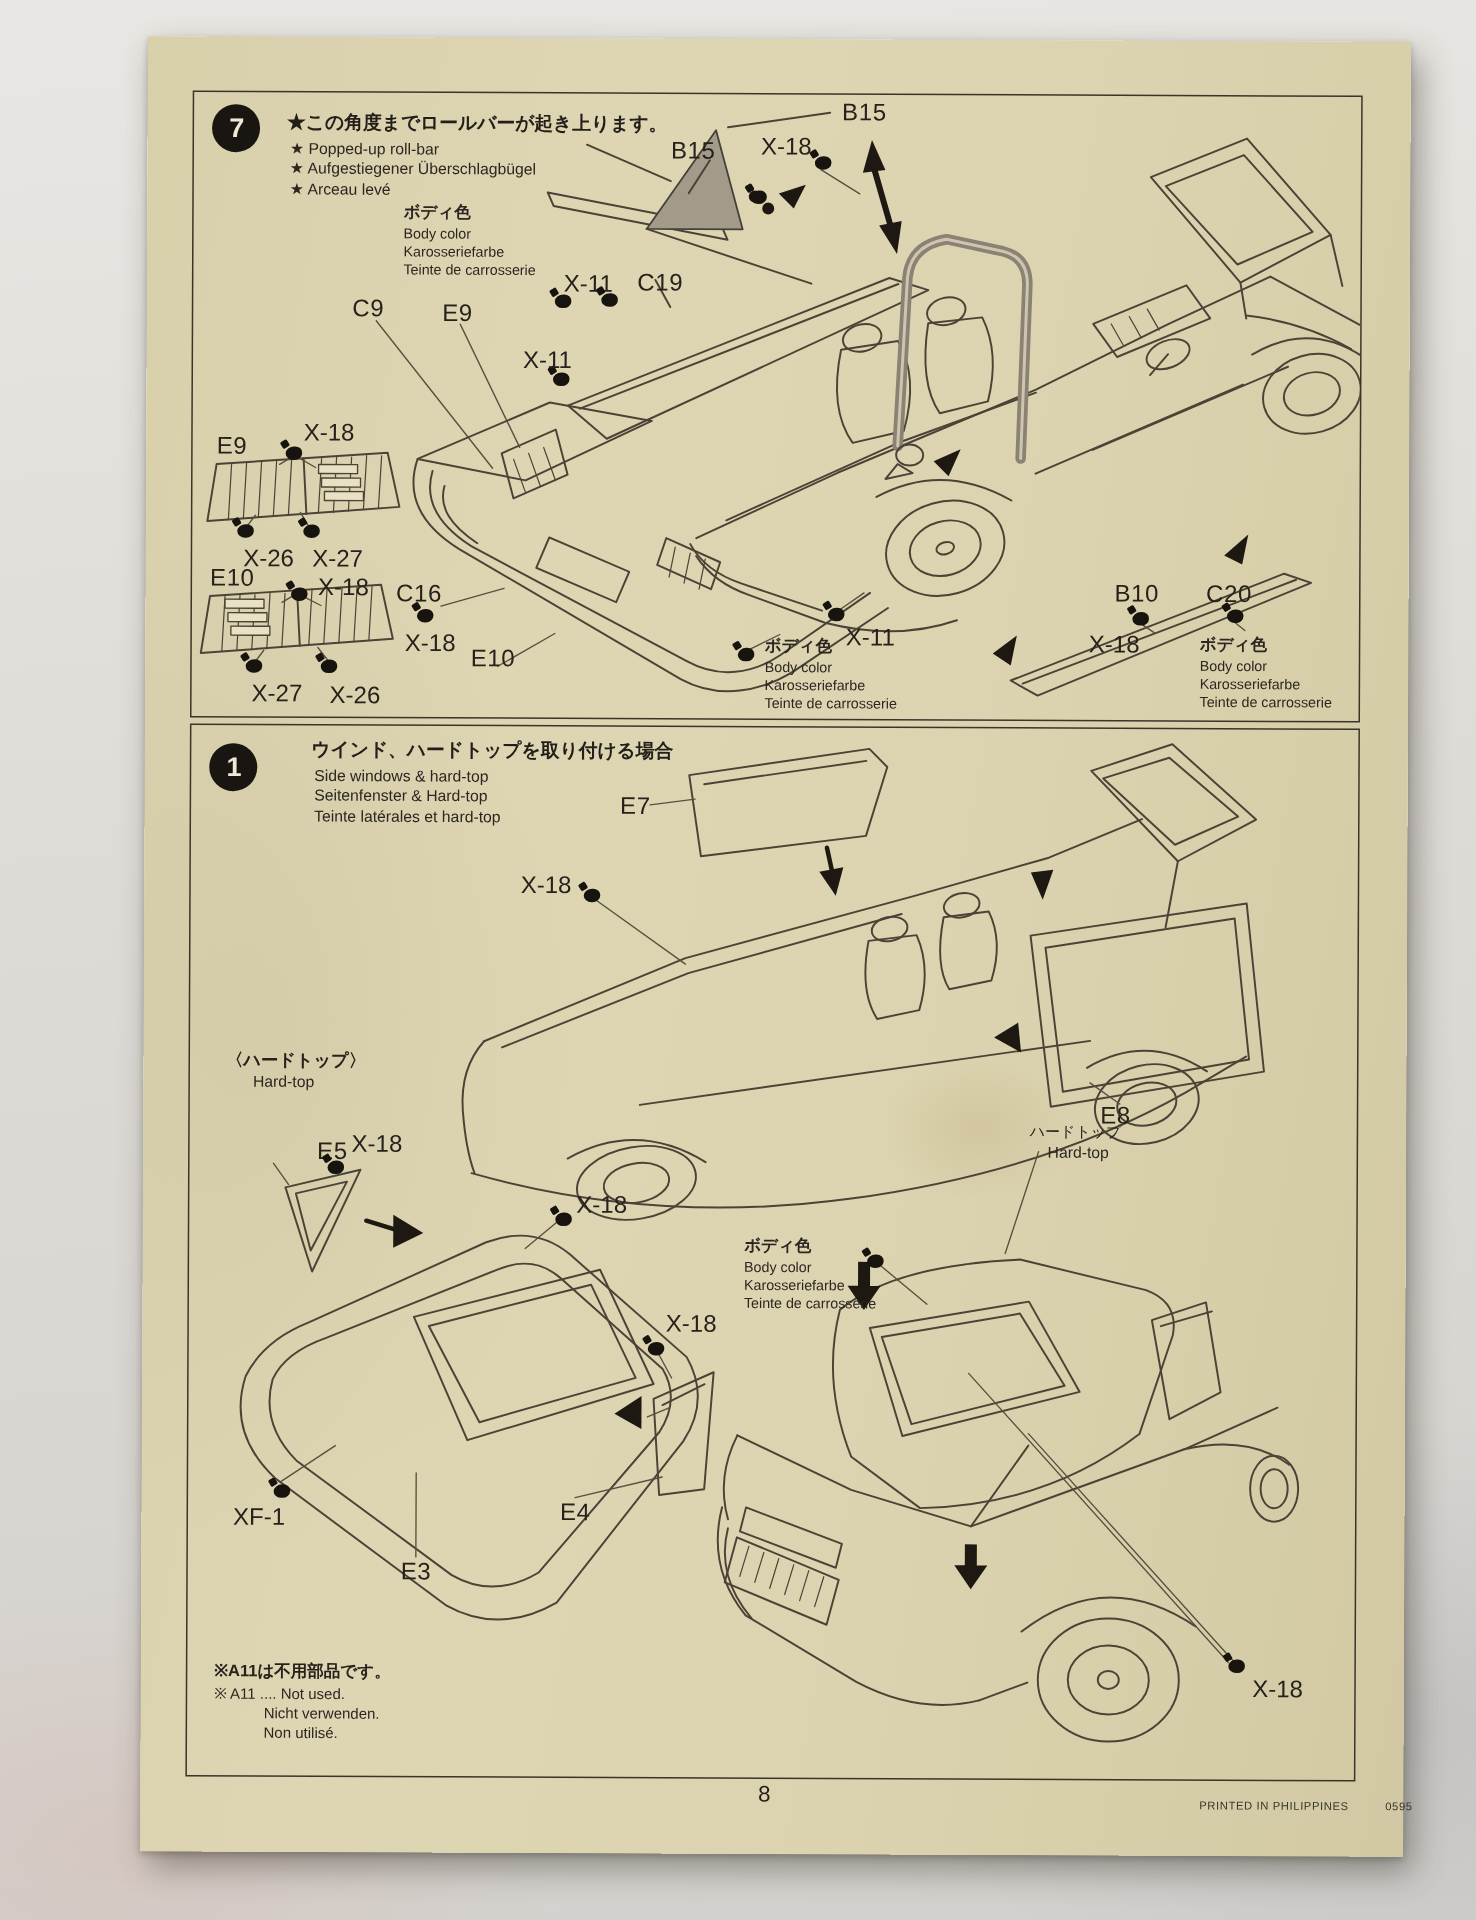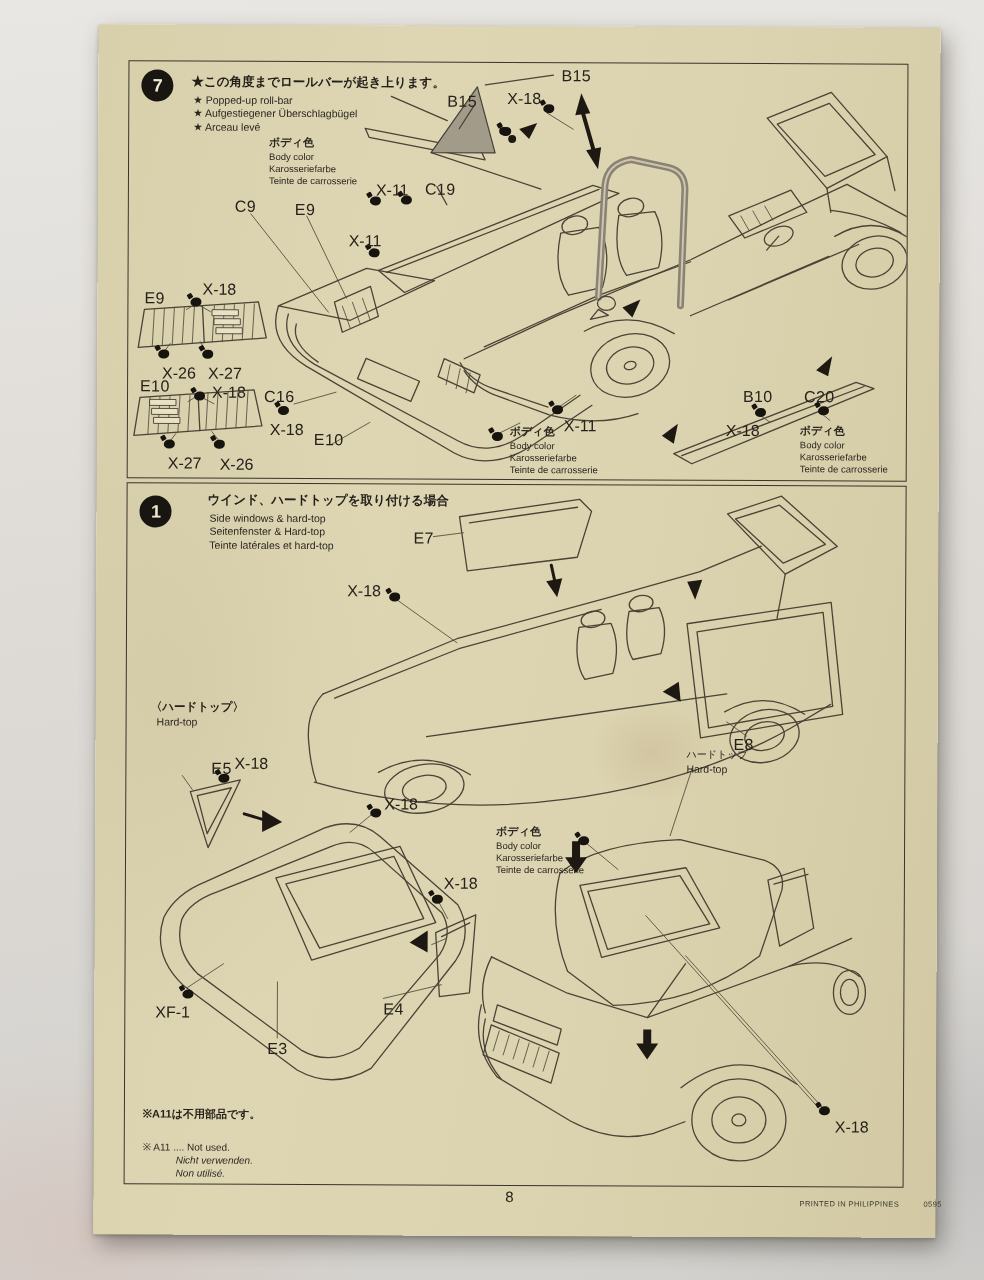--- a/index.html
+++ b/index.html
@@ -44,24 +44,24 @@
   .step-notes{position:absolute;font-size:10.5px;color:#2b2720;line-height:1.28;white-space:nowrap;}
   .lbl{position:absolute;white-space:nowrap;color:#26221b;}
   .lbl.part{font-size:16px;letter-spacing:.4px;}
   .lbl.code{font-size:16px;}
   .paint-dot{position:absolute;width:11px;height:9px;background:#17140f;border-radius:55% 45% 50% 50%;}
   .paint-dot::before{content:"";position:absolute;left:-3px;top:-4px;width:5px;height:5px;background:#17140f;transform:rotate(-32deg);border-radius:1px;}
   .bc-block{position:absolute;color:#2b2720;line-height:1.25;white-space:nowrap;}
   .bc-jp{font-size:11px;font-weight:bold;margin-bottom:1px;}
   .bc-l{font-size:9.5px;}
   .cap-jp{position:absolute;font-size:11.5px;font-weight:bold;color:#26221b;white-space:nowrap;}
-  .cap-en{position:absolute;font-size:10.5px;color:#2b2720;white-space:nowrap;}
+  .cap-en{position:absolute;font-size:10.5px;color:#2b2720;white-space:nowrap;margin-left:12px;}
   .note-jp{position:absolute;font-size:11px;font-weight:bold;color:#26221b;white-space:nowrap;}
   .note-lines{position:absolute;font-size:10px;color:#2b2720;line-height:1.3;white-space:nowrap;}
-  .note-lines .indent{margin-left:33px;font-style:italic;}
+  .note-lines .indent{margin-left:33px;}
   .page-num{position:absolute;left:386px;top:1162px;width:60px;text-align:center;font-size:15px;color:#221f19;}
   .printed{position:absolute;top:1172px;font-size:7.5px;letter-spacing:.4px;color:#3a362c;white-space:nowrap;padding-left:44px;}
   .printed.t1{left:662px;}
   .printed.t2{left:786px;}
 </style>
 </head>
 <body>
 
 <div class="paper">
 
@@ -333,42 +333,42 @@
     <div class="cap-en" style="left:560px;top:277px;">Hard-top</div>
 
     <div class="bc-block" style="left:370px;top:340px;">
       <div class="bc-jp">ボディ色</div>
       <div class="bc-l">Body color</div>
       <div class="bc-l">Karosseriefarbe</div>
       <div class="bc-l">Teinte de carrosserie</div>
     </div>
 
     <div class="note-jp" style="left:18px;top:622px;">※A11は不用部品です。</div>
-    <div class="note-lines" style="left:18px;top:640px;margin-top:17px;">
+    <div class="note-lines" style="left:18px;top:640px;">
       <div>※ A11 .... Not used.</div>
       <div class="indent">Nicht verwenden.</div>
       <div class="indent">Non utilisé.</div>
     </div>
 
     <div class="layer">
         <span class="lbl part" style="left: 286px; top: 45px;">E7</span>
         <span class="paint-dot" style="left: 262px; top: 108px;"></span>
         <span class="lbl code" style="left: 220px; top: 98px;">X-18</span>
         <span class="lbl part" style="left: 607px; top: 250px;">E8</span>
         <span class="lbl part" style="left: 40px; top: 276px; margin-left: 45px;">E5</span>
         <span class="paint-dot" style="left: 92px; top: 290px;"></span>
         <span class="lbl code" style="left: 108px; top: 271px;">X-18</span>
         <span class="paint-dot" style="left: 244px; top: 324px;"></span>
         <span class="lbl code" style="left: 258px; top: 311px;">X-18</span>
         <span class="paint-dot" style="left: 306px; top: 410px;"></span>
         <span class="lbl code" style="left: 318px; top: 390px;">X-18</span>
         <span class="paint-dot" style="left: 57px; top: 506px;"></span>
         <span class="lbl code" style="left: 30px; top: 520px;">XF-1</span>
         <span class="lbl part" style="left: 142px; top: 556px;">E3</span>
-        <span class="lbl part" style="left: 248px; top: 516px; margin-left: 10px;">E4</span>
+        <span class="lbl part" style="left: 248px; top: 516px;">E4</span>
         <span class="paint-dot" style="left: 452px; top: 351px;"></span>
         <span class="paint-dot" style="left: 694px; top: 620px;"></span>
         <span class="lbl code" style="left: 710px; top: 632px;">X-18</span>
       </div>
   </div>
 
   <div class="page-num">8</div>
   <div class="printed t1">PRINTED IN PHILIPPINES</div>
   <div class="printed t2">0595</div>
 

